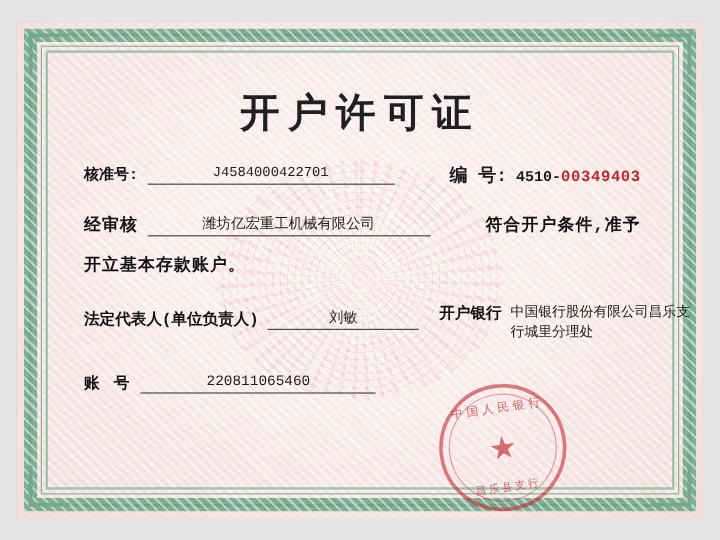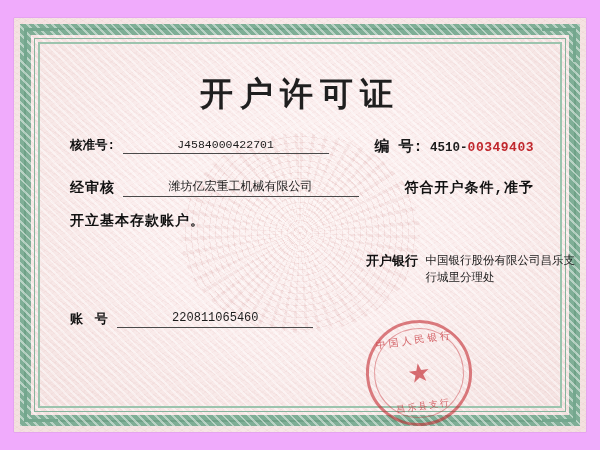--- a/index.html
+++ b/index.html
@@ -10,21 +10,21 @@
     overflow: hidden;
     background: #ffffff;
     font-family: "Liberation Sans", sans-serif;
   }
 
   #cert {
     position: absolute;
     left: 0; top: 0;
     width: 600px;
     height: 450px;
-    background: #f0abfc;
+    background: #e5e5e5;
   }
 
   
   .paper {
     position: absolute;
     left: 14px;
     top: 18px;
     width: 572px;
     height: 414px;
     background:
@@ -303,20 +303,24 @@
         <span class="ul value-zh" style="min-width:230px;">潍坊亿宏重工机械有限公司</span>
       </div>
       <div class="row" id="row-right-cond">
         <span class="label-lg">符合开户条件,准予</span>
       </div>
 
       <div class="row" id="row-body2">
         <span class="label-lg">开立基本存款账户。</span>
       </div>
 
+      <div class="row" id="row-legal">
+        <span class="label" style="font-size:13px;">法定代表人(单位负责人)</span>
+        <span class="ul value-zh" style="min-width:120px;">刘敏</span>
+      </div>
 
       <div class="row" id="row-bank">
         <span class="label" style="font-size:13px;vertical-align:top;margin-left:20px;">开户银行</span>
         <span class="bank-lines">中国银行股份有限公司昌乐支行城里分理处</span>
       </div>
 
       <div class="row" id="row-account">
         <span class="label" style="font-size:13px;letter-spacing:2px;">账 号</span>
         <span class="ul value" style="min-width:190px;font-size:12px;">220811065460</span>
       </div>

